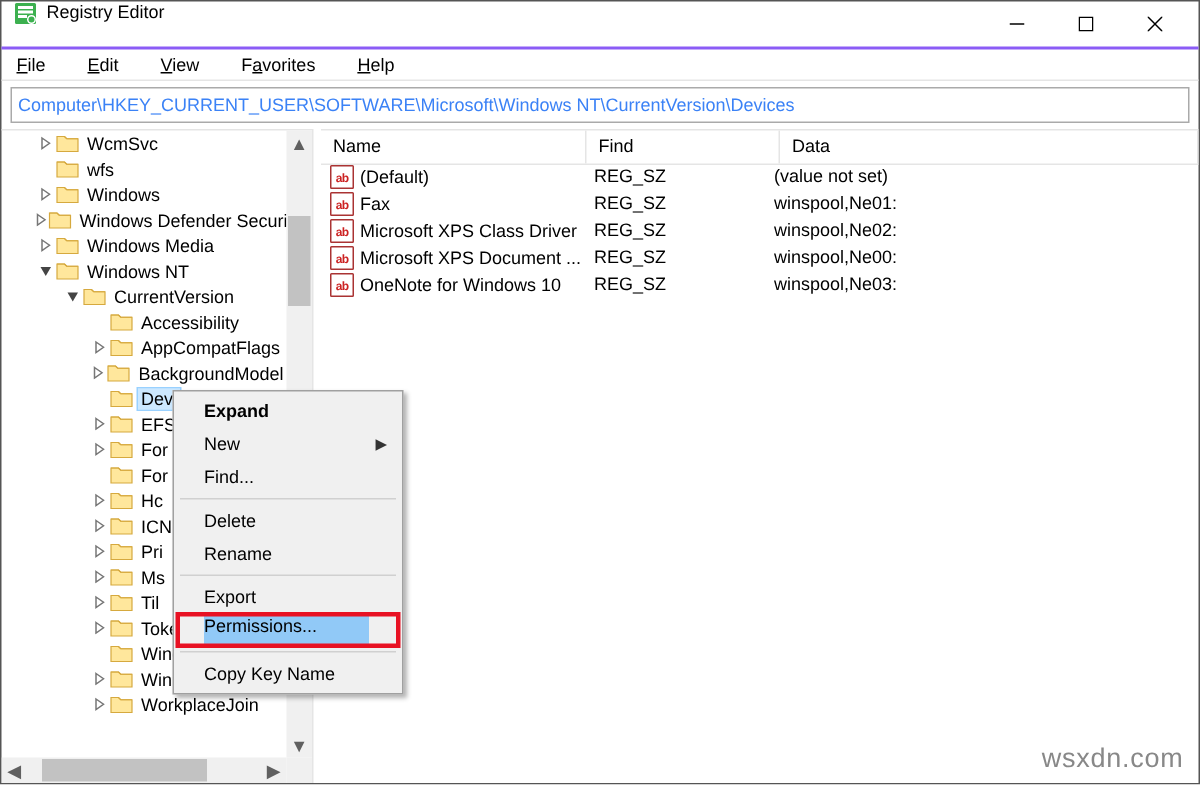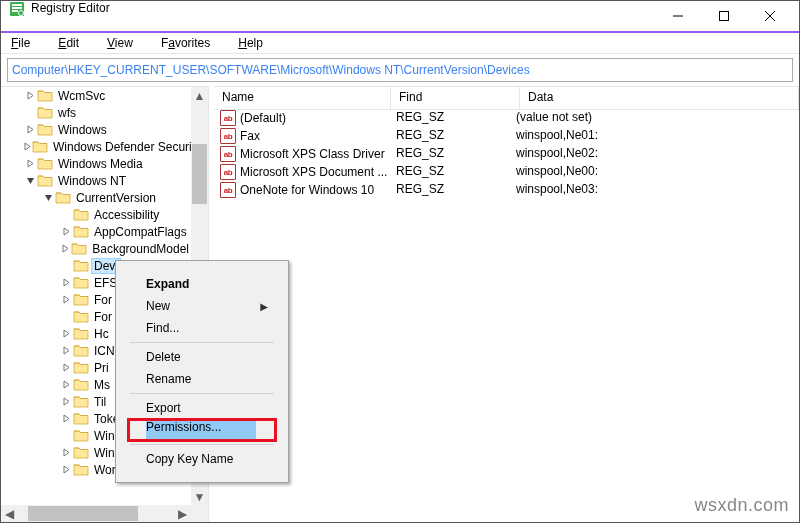--- a/index.html
+++ b/index.html
@@ -34,21 +34,21 @@
   .twisty{width:14px;display:inline-flex;align-items:center;justify-content:center;color:#777}
   .twisty svg{width:9px;height:9px}
   .folder{width:16px;height:13px;display:inline-flex;margin-right:3px}
   .folder svg{width:16px;height:13px}
   .node.sel .label{background:#cce8ff;outline:1px solid #99d1ff}
   .label{padding:0 2px}
   .indent1{padding-left:22px}
   .indent2{padding-left:40px}
   .indent3{padding-left:58px}
   
-  .ctxmenu{position:absolute;left:114px;top:259px;width:148px;background:#f0f0f0;border:1px solid #a0a0a0;box-shadow:2px 2px 3px rgba(0,0,0,0.3);padding:12px;z-index:100}
+  .ctxmenu{position:absolute;left:114px;top:259px;width:148px;background:#f0f0f0;border:1px solid #a0a0a0;box-shadow:2px 2px 3px rgba(0,0,0,0.3);padding:2px;z-index:100}
   .ctxmenu .mi{height:22px;display:flex;align-items:center;padding:0 20px 0 18px;position:relative;font-size:12px}
   .ctxmenu .mi.bold{font-weight:bold}
   .ctxmenu .sep{height:1px;background:#d0d0d0;margin:3px 2px}
   .ctxmenu .mi.hl-red{outline:3px solid #e81123;outline-offset:-2px;height:22px}
   .ctxmenu .mi.hl-red .mi-inner{background:#91c9f7;height:20px;display:flex;align-items:flex-start;width:100%;padding-left:0}
   .ctxmenu .mi .sub{position:absolute;right:8px;font-size:10px;color:#333}
   
   .vscroll{position:absolute;right:0;top:0;bottom:17px;width:17px;background:#f0f0f0;display:flex;flex-direction:column;justify-content:space-between;align-items:center}
   .vscroll .arrow,.hscroll .arrow{width:17px;height:17px;display:flex;align-items:center;justify-content:center;color:#606060}
   .vscroll .thumb{width:15px;background:#c2c2c2;flex:0 0 auto}

